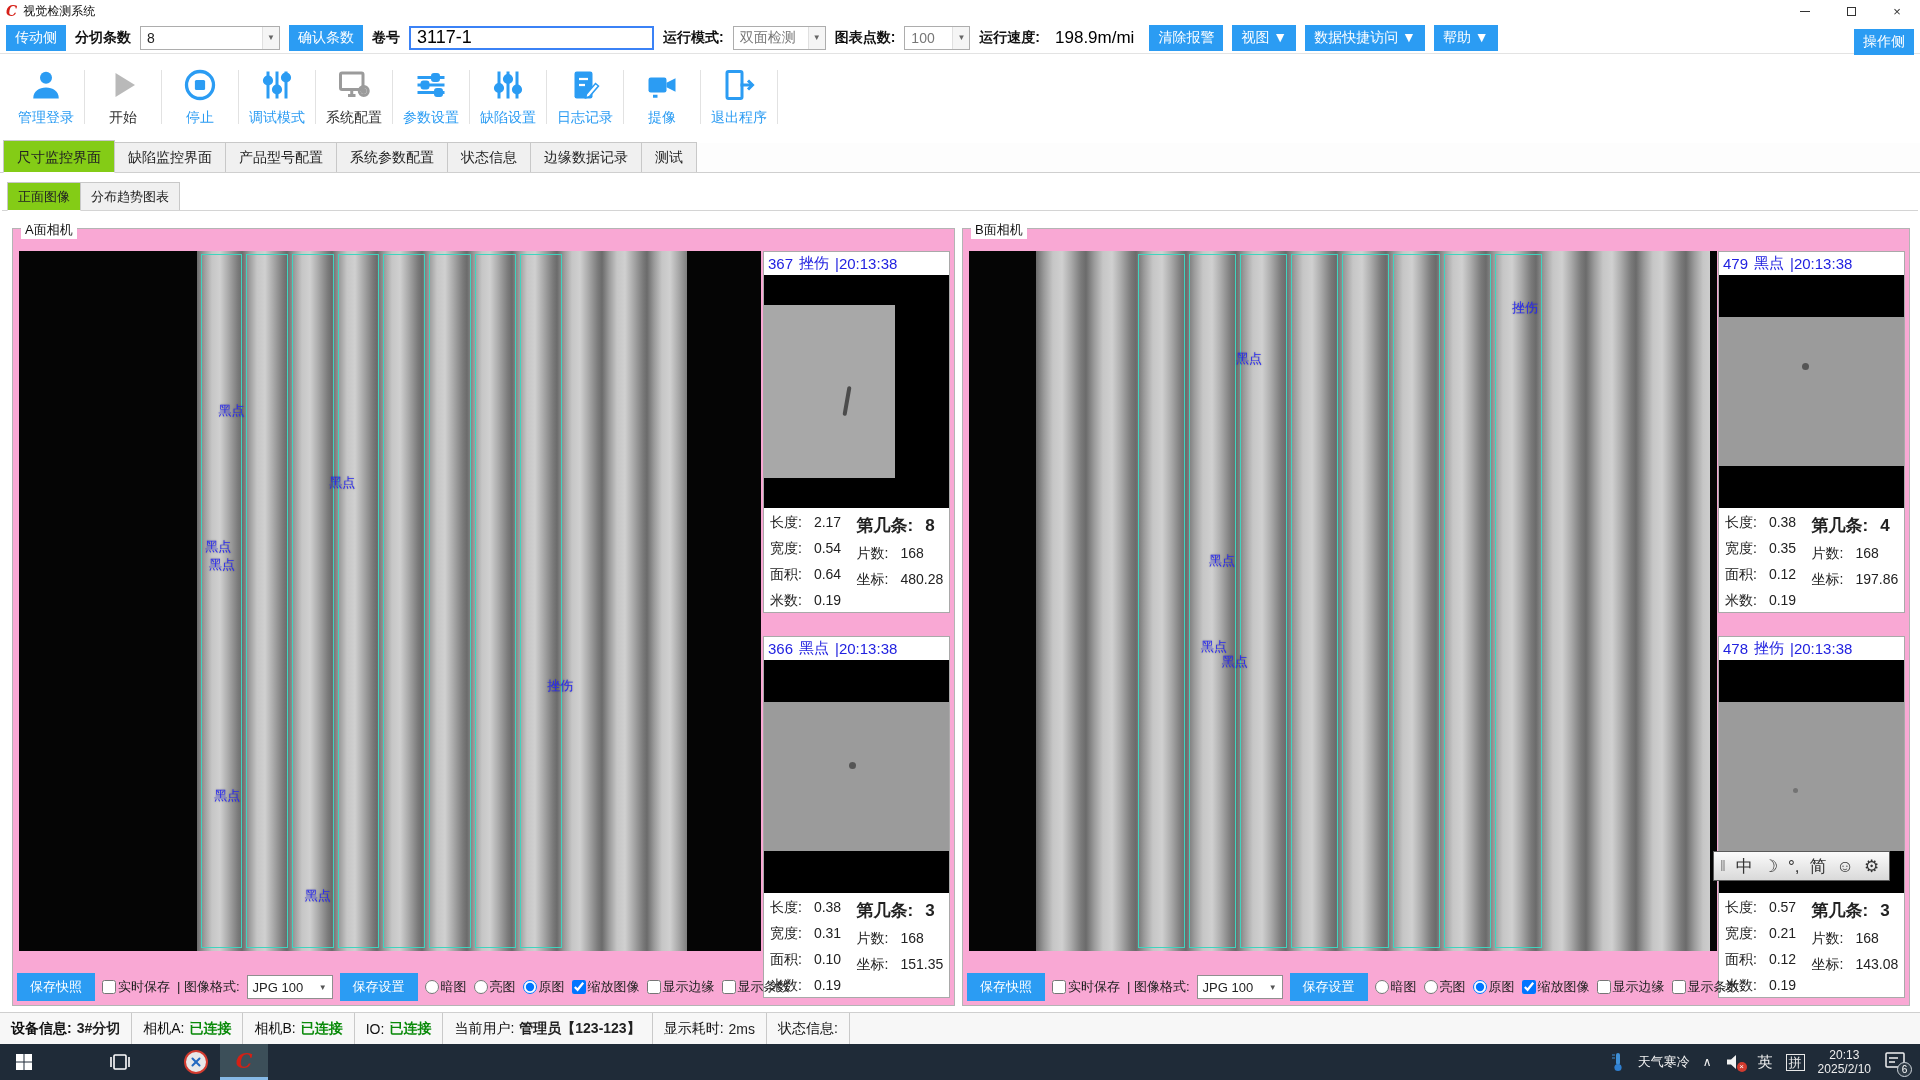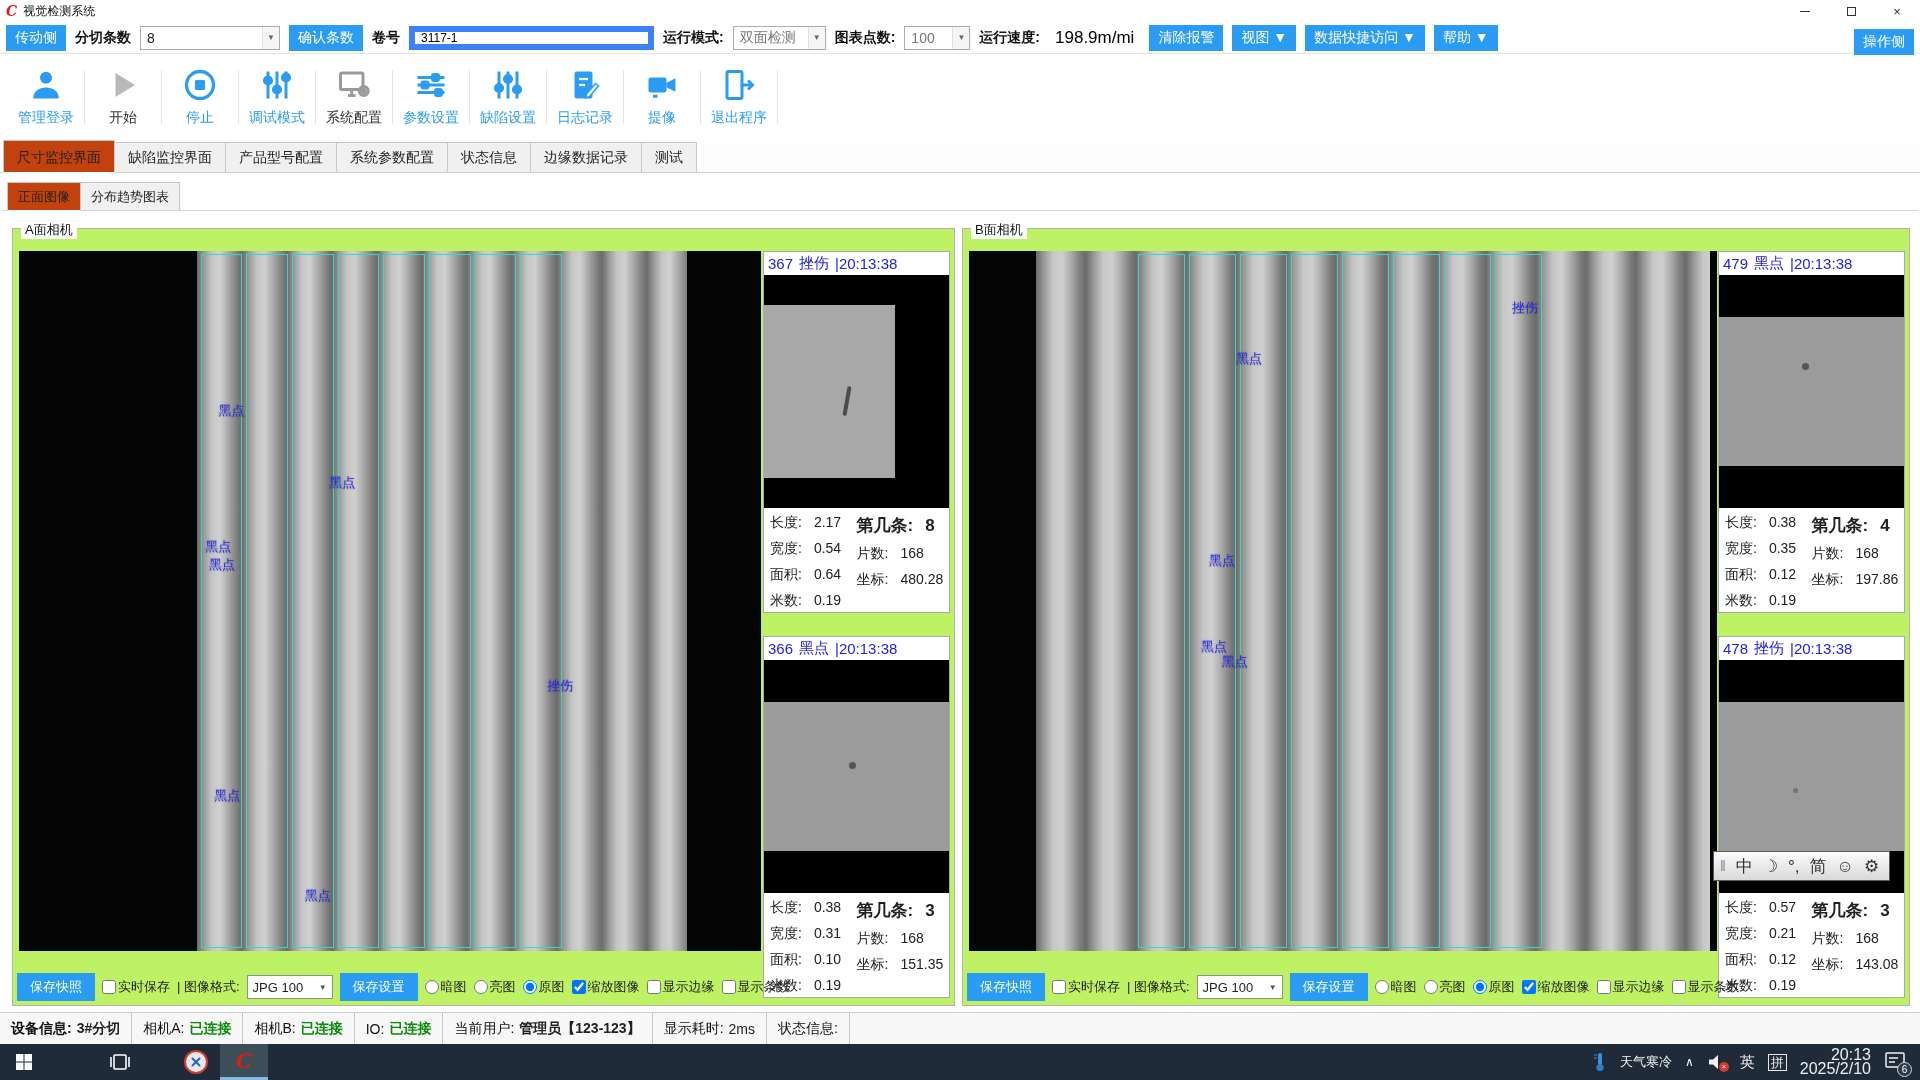--- a/index.html
+++ b/index.html
@@ -16,40 +16,40 @@
   .glyph-max { width:9px; height:9px; border:1px solid #333; display:inline-block; }
   .glyph-close { font-size:13px; line-height:1; }
 
   
   .topbar { position:absolute; left:0; top:22px; width:1920px; height:32px; background:#fff; border-bottom:1px solid #e3e3e3; display:flex; align-items:center; gap:9px; padding:0 6px; }
   .btn-blue { background:#2b9cf3; color:#fff; border:none; font-size:14px; padding:4px 9px; cursor:pointer; }
   .lbl-b { font-weight:bold; font-size:14px; color:#111; }
   .combo { background:#fff; border:1px solid #adadad; height:24px; display:flex; align-items:center; }
   .combo .cval { padding:0 6px; flex:1; font-size:14px; }
   .combo .carr { width:17px; height:100%; display:flex; align-items:center; justify-content:center; color:#666; font-size:8px; border-left:1px solid #e0e0e0; background:#f5f5f5; }
-  .txt-input { border:6px solid #3b82f6; height:24px; width:245px; font-size:12px; padding:0 6px; font-family:inherit; }
+  .txt-input { border:2px solid #3b82f6; height:24px; width:245px; font-size:18px; padding:0 6px; font-family:inherit; }
   .speed-val { font-size:17px; background:#fff; padding:0 6px; color:#000; }
   .gap-right { margin-left:auto;margin-top:8px; }
 
   
   .iconbar { position:absolute; left:0; top:55px; width:1920px; height:84px; background:#fff; display:flex; align-items:center; padding-left:10px; }
   .icon-item { width:72px; display:flex; flex-direction:column; align-items:center; gap:3px; cursor:pointer; }
   .icon-item .ilabel { font-size:14px; color:#2b9cf3; white-space:nowrap; }
   .icon-item.dim .ilabel { color:#333; }
   .vsep { width:1px; height:54px; background:#e2e2e2; margin:0 2px; }
 
   
   .maintabs { position:absolute; left:0; top:143px; width:1920px; height:30px; display:flex; align-items:flex-end; padding-left:3px; border-bottom:1px solid #cfcfcf; background:#fdfdfd; }
   .tab { padding:6px 13px 5px; font-size:14px; background:#f0f0f0; border:1px solid #c8c8c8; border-bottom:none; margin-right:-1px; color:#222; cursor:pointer; }
-  .tab.active { background:#c2410c; position:relative; padding-top:8px; z-index:2; margin-bottom:-1px; border-bottom:1px solid #fff; }
+  .tab.active { background:#84cc16; position:relative; padding-top:8px; z-index:2; margin-bottom:-1px; border-bottom:1px solid #fff; }
   .subtabs { position:absolute; left:2px; top:183px; width:1916px; height:28px; display:flex; align-items:flex-end; padding-left:5px; border-bottom:1px solid #d4d4d4; background:#fff; }
   .subtabs .tab { font-size:13px; padding:5px 10px 4px; }
 
   
-  .groupbox { position:absolute; top:228px; height:778px; border:1px solid #b4b4b4; background:#bef264; }
+  .groupbox { position:absolute; top:228px; height:778px; border:1px solid #b4b4b4; background:#f9a8d4; }
   .gb-a { left:12px; width:943px; }
   .gb-b { left:962px; width:948px; }
   .gb-caption { position:absolute; top:-8px; left:8px; background:#fff; padding:0 4px; font-size:13px; color:#111; }
 
   .cam-img { position:absolute; left:6px; top:22px; height:700px; background:#050505; overflow:hidden; }
   .gb-a .cam-img { width:742px; }
   .gb-b .cam-img { width:748px; }
   .stripes { position:absolute; top:0; height:100%; }
   .gb-a .stripes { left:24%; width:66%;
     background:repeating-linear-gradient(90deg,#6b6b6b 0px,#9a9a9a 7px,#c6c6c6 15px,#d0d0d0 23px,#ababab 31px,#7a7a7a 41px,#6b6b6b 45px); }
@@ -108,21 +108,21 @@
   .snip-x { position:relative; width:12px; height:12px; }
   .snip-x i { position:absolute; left:5px; top:0; width:2px; height:12px; background:#2469c0; border-radius:1px; }
   .snip-x i:first-child { transform:rotate(45deg); }
   .snip-x i:last-child { transform:rotate(-45deg); }
   .app-c { color:#d42015; font-weight:bold; font-style:italic; font-family:"DejaVu Serif",serif; font-size:21px; }
   .tb-right { margin-left:auto; display:flex; align-items:center; gap:13px; padding-right:10px; }
   .tb-txt { font-size:13px; color:#f2f2f2; }
   .tb-chevron { font-size:12px; color:#f2f2f2; }
   .tb-lang { font-size:15px; }
   .tb-pin { font-size:13px; border:1px solid #e8e8e8; padding:0 2px; line-height:15px; }
-  .tb-clock { text-align:right; font-size:16px; line-height:14px; }
+  .tb-clock { text-align:center; font-size:12px; line-height:14px; }
   .tb-badge-wrap { position:relative; width:26px; height:24px; }
   .tb-badge { position:absolute; right:-2px; bottom:-3px; width:15px; height:15px; border-radius:50%; background:#2e3a45; border:1px solid #cfd6dc; color:#fff; font-size:10px; display:flex; align-items:center; justify-content:center; }
 </style>
 </head>
 <body>
 
 <div class="titlebar">
   <span class="app-logo">C</span>
   <span class="title">视觉检测系统</span>
   <div class="win-btns">

